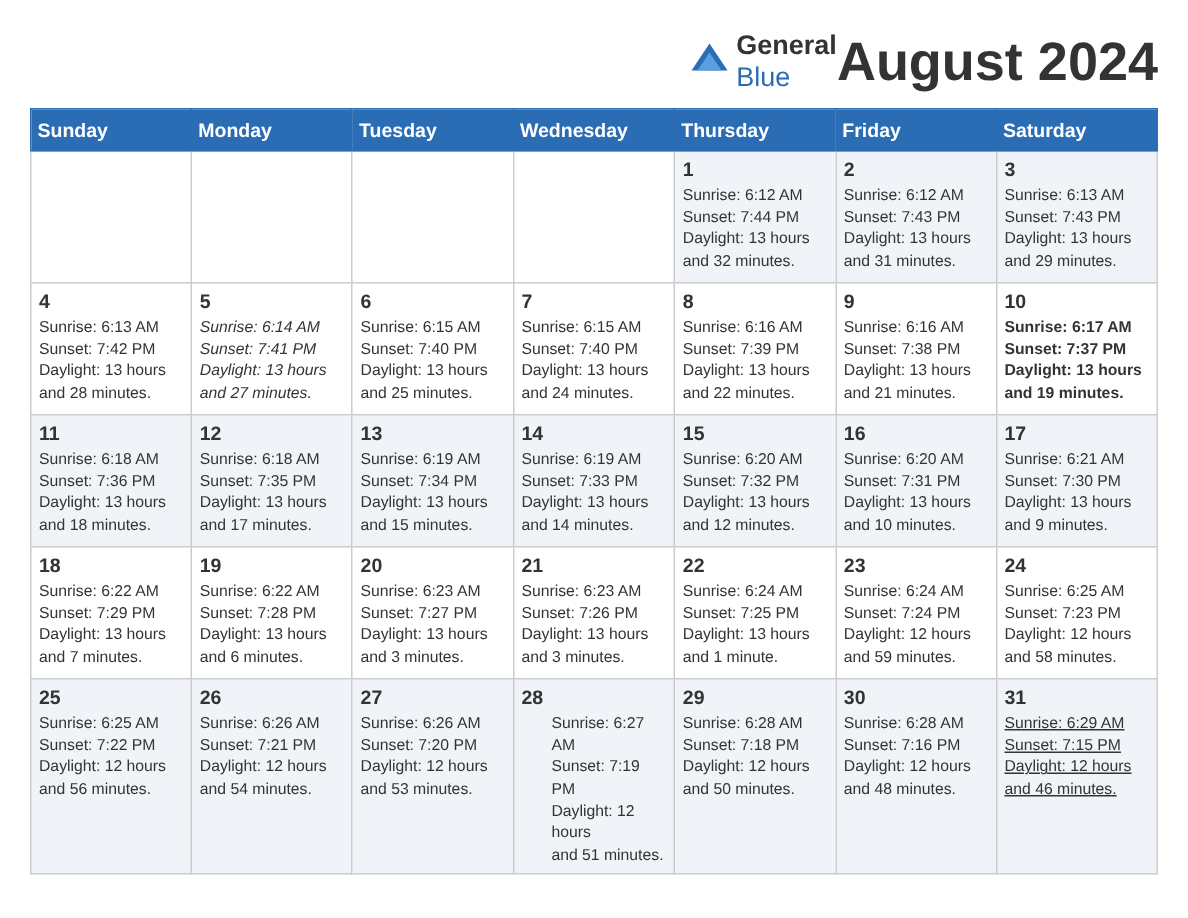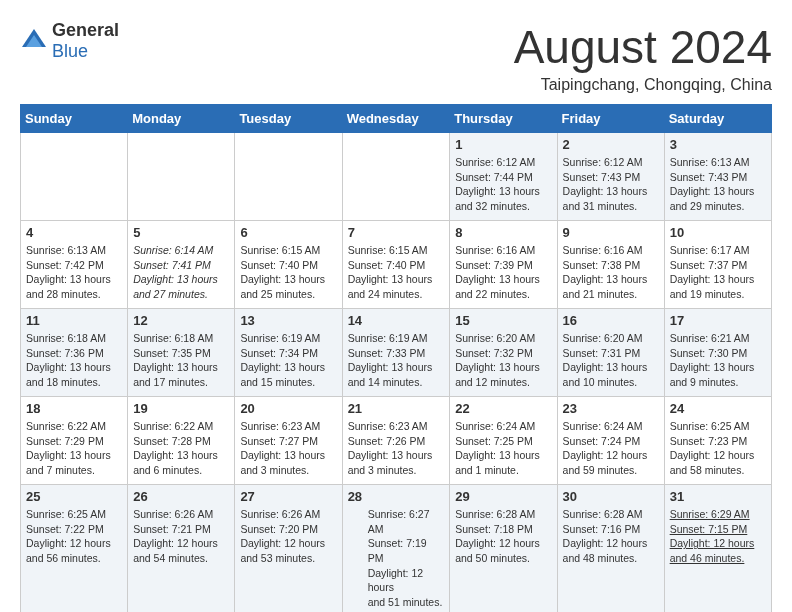--- a/index.html
+++ b/index.html
@@ -5,21 +5,21 @@
     * { box-sizing: border-box; margin: 0; padding: 0; }
     body {
       font-family: Arial, sans-serif;
       background: #fff;
       width: 792px;
       min-height: 612px;
       padding: 20px;
     }
     .header {
       display: flex;
-      justify-content: space-between;
+      justify-content: flex-end;
       align-items: flex-start;
       margin-bottom: 10px;
     }
     .logo {
       display: flex;
       align-items: center;
       gap: 4px;
     }
     .logo-text-general {
       font-size: 18px;
@@ -32,22 +32,22 @@
       color: #2a6db5;
     }
     .logo-icon {
       width: 28px;
       height: 28px;
     }
     .title-block {
       text-align: right;
     }
     .month-title {
-      font-size: 46px;
-      font-weight: normal;
+      font-size: 36px;
+      font-weight: bold;
       color: #333;
     }
     .location-title {
       font-size: 16px;
       color: #333;
       margin-top: 2px;
     }
     table {
       width: 100%;
       border-collapse: collapse;
@@ -99,21 +99,20 @@
       <polygon points="14,2 26,20 2,20" fill="#2a6db5"></polygon>
       <polygon points="14,8 22,20 6,20" fill="#5aa0e0"></polygon>
     </svg>
     <div>
       <span class="logo-text-general">General</span><br>
       <span class="logo-text-blue">Blue</span>
     </div>
   </div>
   <div class="title-block">
     <div class="month-title">August 2024</div>
-    <div class="location-title">Taipingchang, Chongqing, China</div>
   </div>
 </div>
 
 <table>
   <thead>
     <tr>
     <th>Sunday</th>
         <th>Monday</th>
         <th>Tuesday</th>
         <th>Wednesday</th>
@@ -188,21 +187,21 @@
         </td>
         <td>
           <span class="day-num">9</span>
           <div class="day-info" style="white-space: pre-line;">Sunrise: 6:16 AM
 Sunset: 7:38 PM
 Daylight: 13 hours
 and 21 minutes.</div>
         </td>
         <td>
           <span class="day-num">10</span>
-          <div class="day-info" style="white-space: pre-line;">Sunrise: 6:17 AM
+          <div class="day-info" style="white-space: pre-line; font-weight: bold;">Sunrise: 6:17 AM
 Sunset: 7:37 PM
 Daylight: 13 hours
 and 19 minutes.</div>
         </td>
       </tr>
       <tr>
         <td>
           <span class="day-num">11</span>
           <div class="day-info" style="white-space: pre-line;">Sunrise: 6:18 AM
 Sunset: 7:36 PM

